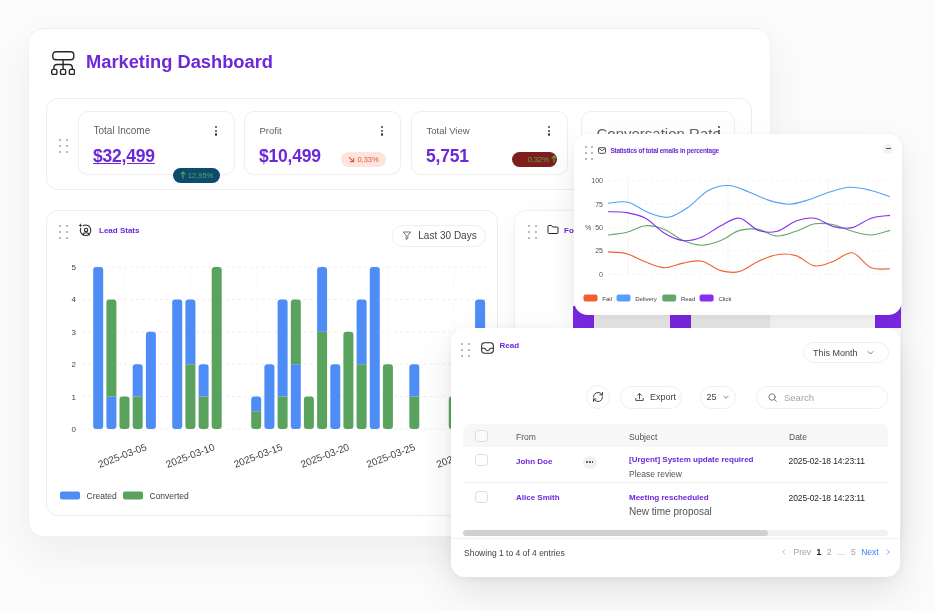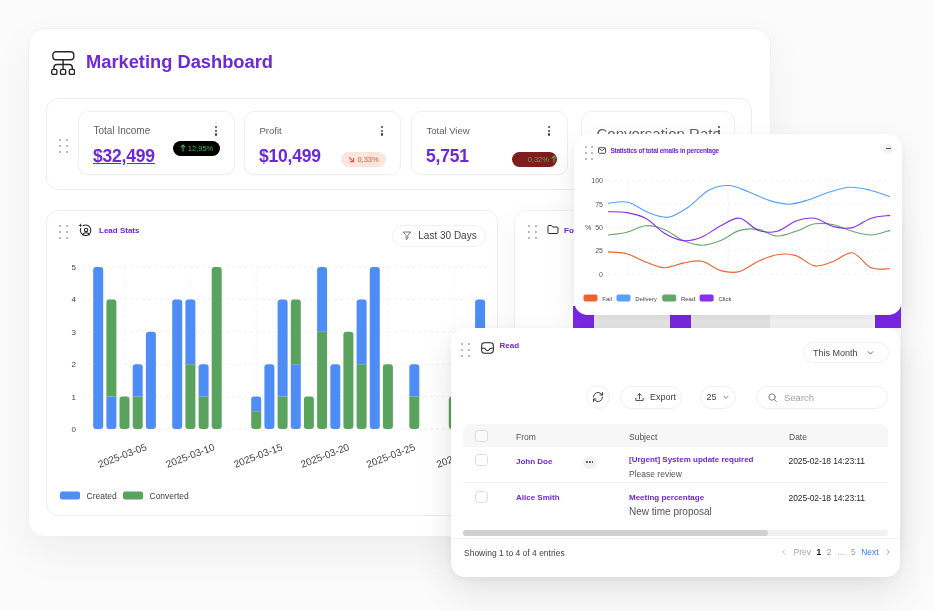--- a/index.html
+++ b/index.html
@@ -36,21 +36,21 @@
     <i></i>
   </div>
 <div class="card" style="left:78px;top:111px;width:157px;height:64px;border-radius:10px;border:1px solid #efefef;box-shadow:0 1px 2px rgba(0,0,0,.02);"></div>
 <div class="abs" style="left:93.5px;top:124.5px;font-size:10px;color:#60606a;">Total Income</div>
 <div class="kebab abs" style="left:215px;top:126px;">
     <i></i>
     <i></i>
     <i></i>
   </div>
 <div class="abs bold" style="left:93px;top:146px;font-size:17.5px;letter-spacing:-.2px;text-decoration:underline;">$32,499</div>
-<div class="pill" style="left:173px;top:141px;width:47px;background:#000000;color:#4fae54;"><svg width="6" height="8" viewBox="0 0 6 8" fill="none" stroke="#4fae54" stroke-width="1.1" style="vertical-align:-1px;">
+<div class="pill" style="left:173px;top:168px;width:47px;background:#0c4a6e;color:#4fae54;"><svg width="6" height="8" viewBox="0 0 6 8" fill="none" stroke="#4fae54" stroke-width="1.1" style="vertical-align:-1px;">
       <path d="M3 7.5V1.2"></path>
       <path d="M.7 3.4 3 1l2.3 2.4"></path>
     </svg> 12,95%</div>
 <div class="card" style="left:244px;top:111px;width:157px;height:64px;border-radius:10px;border:1px solid #efefef;box-shadow:0 1px 2px rgba(0,0,0,.02);"></div>
 <div class="abs" style="left:259.5px;top:124.5px;font-size:9.5px;color:#60606a;">Profit</div>
 <div class="kebab abs" style="left:381px;top:126px;">
     <i></i>
     <i></i>
     <i></i>
   </div>
@@ -274,21 +274,21 @@
 <div class="abs" style="left:583px;top:456px;width:13.5px;height:12.5px;border-radius:50%;background:#f1f1f2;display:flex;align-items:center;justify-content:center;gap:1px;">
     <i style="width:1.8px;height:1.8px;border-radius:50%;background:#3a3a40;"></i>
     <i style="width:1.8px;height:1.8px;border-radius:50%;background:#3a3a40;"></i>
     <i style="width:1.8px;height:1.8px;border-radius:50%;background:#3a3a40;"></i>
   </div>
 <div class="abs bold" style="left:629px;top:455px;font-size:8px;">[Urgent] System update required</div>
 <div class="abs" style="left:629px;top:469px;font-size:8.5px;color:#52525b;">Please review</div>
 <div class="abs" style="left:788.5px;top:456px;font-size:8.5px;color:#27272a;letter-spacing:-.1px;">2025-02-18 14:23:11</div>
 <div class="cb" style="left:475px;top:491px;"></div>
 <div class="abs bold" style="left:516px;top:493px;font-size:8px;">Alice Smith</div>
-<div class="abs bold" style="left:629px;top:492.5px;font-size:8px;">Meeting percentage</div>
+<div class="abs bold" style="left:629px;top:492.5px;font-size:8px;">Meeting rescheduled</div>
 <div class="abs" style="left:629px;top:505.5px;font-size:10px;color:#52525b;">New time proposal</div>
 <div class="abs" style="left:788.5px;top:493px;font-size:8.5px;color:#27272a;letter-spacing:-.1px;">2025-02-18 14:23:11</div>
 <div class="abs" style="left:463px;top:529.5px;width:425px;height:6px;border-radius:3px;background:#f1f1f2;"></div>
 <div class="abs" style="left:463px;top:529.5px;width:305px;height:6px;border-radius:3px;background:#cfcfd4;"></div>
 <div class="abs" style="left:451px;top:538px;width:449px;height:0;border-top:1px solid #f2f2f3;"></div>
 <div class="abs" style="left:464px;top:548px;font-size:8.5px;color:#3f3f46;">Showing 1 to 4 of 4 entries</div>
 <div class="abs" style="left:780px;top:547px;font-size:8.5px;color:#a1a1aa;display:flex;align-items:center;gap:5.5px;">
 <svg width="8" height="8" viewBox="0 0 24 24" fill="none" stroke="#a1a1aa" stroke-width="2.2">
       <path d="M15 5 8 12l7 7"></path>
     </svg>

